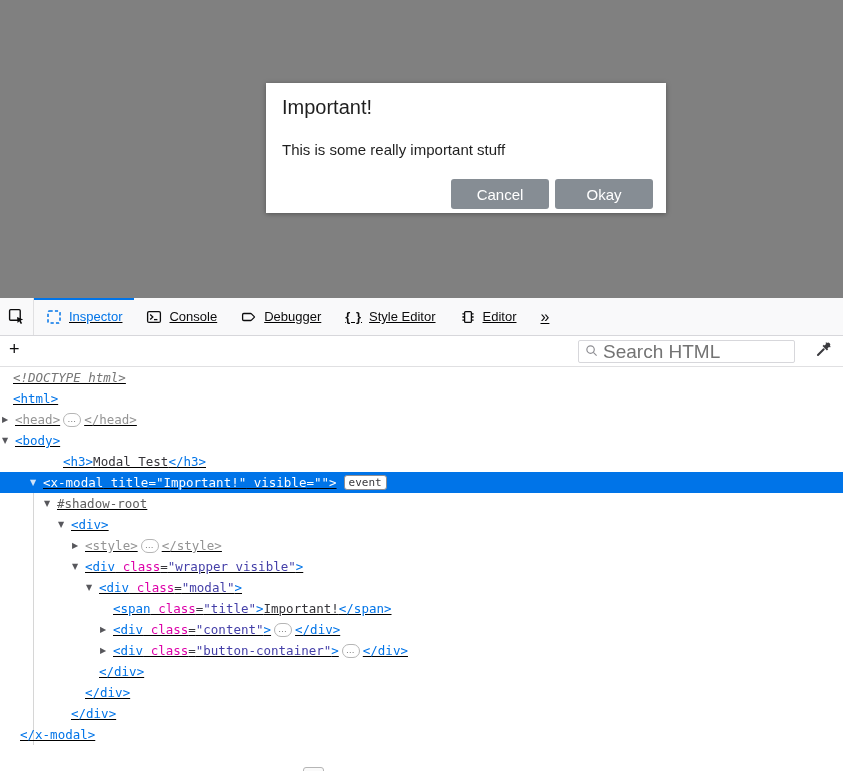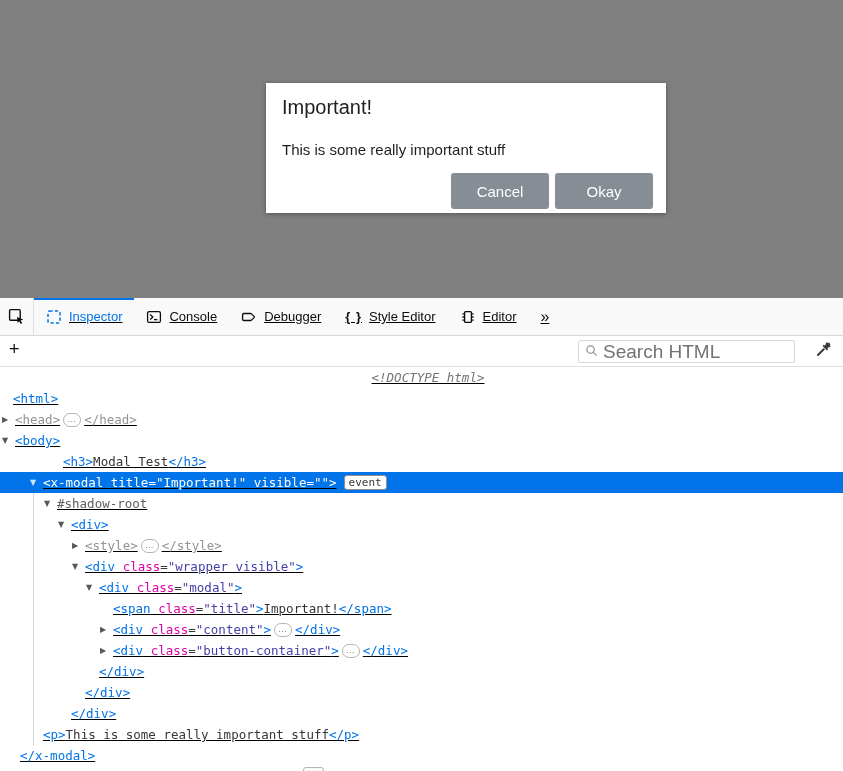--- a/index.html
+++ b/index.html
@@ -6,21 +6,21 @@
   body { background:#ddd; font-family:"Liberation Sans", sans-serif; }
   .screen { width:843px; height:771px; position:relative; background:#eab308; overflow:hidden;text-decoration:underline; }
 
   
   .page-area { height:298px; background:#808080; position:relative; }
   .modal-box { position:absolute; left:266px; top:83px; width:400px; height:130px; background:#fff;
                box-shadow:0 1px 5px rgba(0,0,0,0.35); }
   .modal-title { font-size:20px; color:#1f1f1f; padding:13px 16px 0; }
   .modal-text  { font-size:15px; color:#1f1f1f; padding:22px 16px 0; }
   .modal-buttons { position:absolute; right:13px; bottom:4px; display:flex; gap:6px; }
-  .modal-btn { min-width:98px; height:36px; background:#868d94; color:#fff; border:none; border-radius:3px;
+  .modal-btn { min-width:98px; height:30px; background:#868d94; color:#fff; border:none; border-radius:3px;
                font-size:15px; font-family:"Liberation Sans", sans-serif; cursor:pointer; }
 
   
   .tabbar { height:38px; background:#f9f9fa; border-bottom:1px solid #d7d7db; display:flex; align-items:stretch; }
   .picker-btn { width:34px; border-right:1px solid #e0e0e2; display:flex; align-items:center; justify-content:center; cursor:pointer; }
   .tab { display:flex; align-items:center; gap:7px; padding:12px 12px; font-size:13px; color:#0c0c0d;
          position:relative; cursor:pointer; white-space:nowrap; }
   .tab svg, .picker-btn svg { display:block; }
   .tab.active { color:#0074e8; }
   .tab.active::before { content:""; position:absolute; top:0; left:0; right:0; height:2px; background:#0074e8; }
@@ -152,34 +152,33 @@
           <path d="M2.8 13.2 L8.2 7.8" stroke="#3a3a3e" stroke-width="1.9" stroke-linecap="round"></path>
           <path d="M10.2 1.6 L14.4 5.8" stroke="#3a3a3e" stroke-width="1.1"></path>
         </svg>
       </span>
     </div>
   </div>
 
   <div class="tree" id="tree">
     <div class="indent-guide"></div>
     <div class="partial-badge"></div>
-  <div class="tree-row" style="padding-left: 13px; text-align: center;"><span class="seg-doctype">&lt;!DOCTYPE html&gt;</span></div>
+  <div class="tree-row" style="padding-left: 13px;"><span class="seg-doctype">&lt;!DOCTYPE html&gt;</span></div>
       <div class="tree-row" style="padding-left: 13px;"><span class="seg-tag">&lt;html&gt;</span></div>
       <div class="tree-row" style="padding-left: 15px;"><span class="arrow" style="left: 2px;">▶</span><span class="seg-muted">&lt;head&gt;</span><span class="seg-ellipsis">…</span><span class="seg-muted">&lt;/head&gt;</span></div>
       <div class="tree-row" style="padding-left: 15px;"><span class="arrow" style="left: 2px;">▼</span><span class="seg-tag">&lt;body&gt;</span></div>
       <div class="tree-row" style="padding-left: 43px; margin-left: 20px;"><span class="seg-tag">&lt;h3&gt;</span><span class="seg-txt">Modal Test</span><span class="seg-tag">&lt;/h3&gt;</span></div>
       <div class="tree-row selected" style="padding-left: 43px;"><span class="arrow" style="left: 30px;">▼</span><span class="seg-tag">&lt;x-modal</span><span class="seg-attr"> title</span><span class="seg-eq">=</span><span class="seg-val">"Important!"</span><span class="seg-attr"> visible</span><span class="seg-eq">=</span><span class="seg-val">""</span><span class="seg-tag">&gt;</span><span class="seg-badge">event</span></div>
       <div class="tree-row" style="padding-left: 57px;"><span class="arrow" style="left: 44px;">▼</span><span class="seg-shadow">#shadow-root</span></div>
       <div class="tree-row" style="padding-left: 71px;"><span class="arrow" style="left: 58px;">▼</span><span class="seg-tag">&lt;div&gt;</span></div>
       <div class="tree-row" style="padding-left: 85px;"><span class="arrow" style="left: 72px;">▶</span><span class="seg-muted">&lt;style&gt;</span><span class="seg-ellipsis">…</span><span class="seg-muted">&lt;/style&gt;</span></div>
       <div class="tree-row" style="padding-left: 85px;"><span class="arrow" style="left: 72px;">▼</span><span class="seg-tag">&lt;div</span><span class="seg-attr"> class</span><span class="seg-eq">=</span><span class="seg-val">"wrapper visible"</span><span class="seg-tag">&gt;</span></div>
       <div class="tree-row" style="padding-left: 99px;"><span class="arrow" style="left: 86px;">▼</span><span class="seg-tag">&lt;div</span><span class="seg-attr"> class</span><span class="seg-eq">=</span><span class="seg-val">"modal"</span><span class="seg-tag">&gt;</span></div>
       <div class="tree-row" style="padding-left: 113px;"><span class="seg-tag">&lt;span</span><span class="seg-attr"> class</span><span class="seg-eq">=</span><span class="seg-val">"title"</span><span class="seg-tag">&gt;</span><span class="seg-txt">Important!</span><span class="seg-tag">&lt;/span&gt;</span></div>
       <div class="tree-row" style="padding-left: 113px;"><span class="arrow" style="left: 100px;">▶</span><span class="seg-tag">&lt;div</span><span class="seg-attr"> class</span><span class="seg-eq">=</span><span class="seg-val">"content"</span><span class="seg-tag">&gt;</span><span class="seg-ellipsis">…</span><span class="seg-tag">&lt;/div&gt;</span></div>
       <div class="tree-row" style="padding-left: 113px;"><span class="arrow" style="left: 100px;">▶</span><span class="seg-tag">&lt;div</span><span class="seg-attr"> class</span><span class="seg-eq">=</span><span class="seg-val">"button-container"</span><span class="seg-tag">&gt;</span><span class="seg-ellipsis">…</span><span class="seg-tag">&lt;/div&gt;</span></div>
       <div class="tree-row" style="padding-left: 99px;"><span class="seg-tag">&lt;/div&gt;</span></div>
       <div class="tree-row" style="padding-left: 85px;"><span class="seg-tag">&lt;/div&gt;</span></div>
       <div class="tree-row" style="padding-left: 71px;"><span class="seg-tag">&lt;/div&gt;</span></div>
-      <div class="tree-row" style="padding-left: 43px;"><span class="seg-tag">&lt;p&gt;</span><span class="seg-txt">This is some really important stuff</span><span class="seg-tag">&lt;/p&gt;</span></div>
       <div class="tree-row" style="padding-left: 20px;"><span class="seg-tag">&lt;/x-modal&gt;</span></div>
     </div>
 
 </div>
 
 </body></html>

